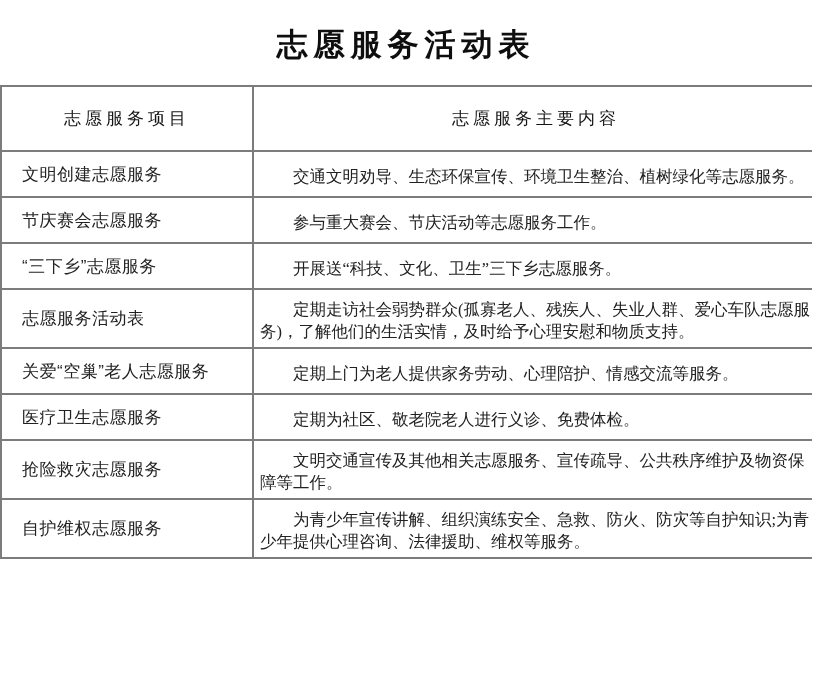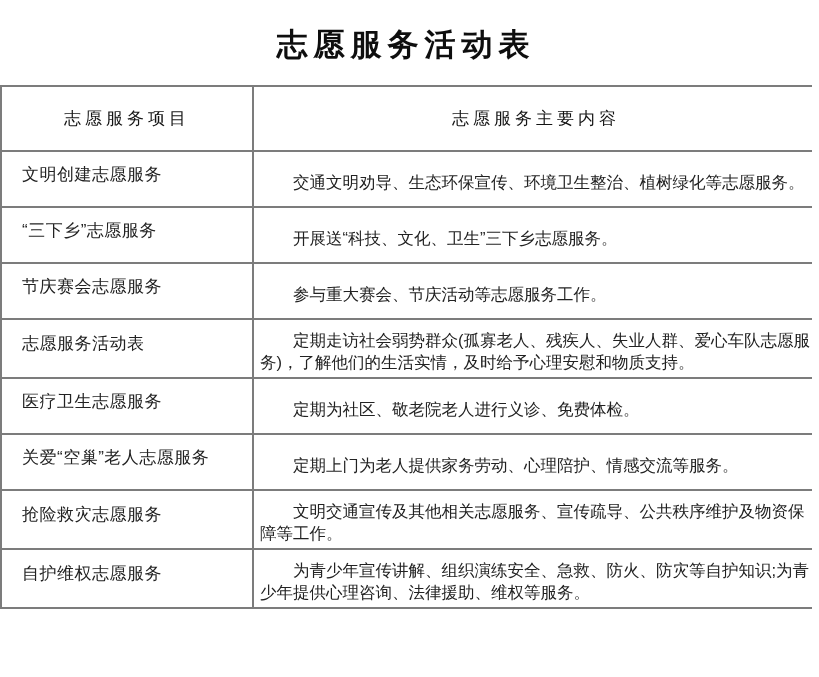--- a/index.html
+++ b/index.html
@@ -43,33 +43,34 @@
     font-size: 17px;
     font-weight: normal;
     letter-spacing: 4px;
     text-align: center;
     vertical-align: middle;
     color: #141414;
     padding: 10px;
   }
   td.project-cell {
     height: 40px;
-    padding: 2px 6px 12px 20px;
+    padding: 2px 6px 2px 20px;
     font-size: 17px;
     vertical-align: middle;
     color: #222222;
     letter-spacing: 0.5px;
   }
   td.content-cell {
     padding: 9px 6px 4px 6px;
     font-size: 16.5px;
     line-height: 22px;
     text-indent: 2em;
     vertical-align: middle;
     color: #222222;
+    font-family: Liberation Serif, serif;
   }
 </style>
 </head>
 <body>
 
 <div class="page">
 
   <h1 class="doc-title">志愿服务活动表</h1>
 
   <table class="activity-table">
@@ -78,38 +79,38 @@
         <th class="col-project">志愿服务项目</th>
         <th class="col-content">志愿服务主要内容</th>
       </tr>
     </thead>
     <tbody>
       <tr>
         <td class="project-cell">文明创建志愿服务</td>
         <td class="content-cell">交通文明劝导、生态环保宣传、环境卫生整治、植树绿化等志愿服务。</td>
       </tr>
       <tr>
+        <td class="project-cell">节庆赛会志愿服务</td>
+        <td class="content-cell">参与重大赛会、节庆活动等志愿服务工作。</td>
+      </tr>
+      <tr>
         <td class="project-cell">“三下乡”志愿服务</td>
         <td class="content-cell">开展送“科技、文化、卫生”三下乡志愿服务。</td>
-      </tr>
-      <tr>
-        <td class="project-cell">节庆赛会志愿服务</td>
-        <td class="content-cell">参与重大赛会、节庆活动等志愿服务工作。</td>
       </tr>
       <tr>
         <td class="project-cell">志愿服务活动表</td>
         <td class="content-cell">定期走访社会弱势群众(孤寡老人、残疾人、失业人群、爱心车队志愿服务)，了解他们的生活实情，及时给予心理安慰和物质支持。</td>
       </tr>
       <tr>
+        <td class="project-cell">关爱“空巢”老人志愿服务</td>
+        <td class="content-cell">定期上门为老人提供家务劳动、心理陪护、情感交流等服务。</td>
+      </tr>
+      <tr>
         <td class="project-cell">医疗卫生志愿服务</td>
         <td class="content-cell">定期为社区、敬老院老人进行义诊、免费体检。</td>
-      </tr>
-      <tr>
-        <td class="project-cell">关爱“空巢”老人志愿服务</td>
-        <td class="content-cell">定期上门为老人提供家务劳动、心理陪护、情感交流等服务。</td>
       </tr>
       <tr>
         <td class="project-cell">抢险救灾志愿服务</td>
         <td class="content-cell">文明交通宣传及其他相关志愿服务、宣传疏导、公共秩序维护及物资保障等工作。</td>
       </tr>
       <tr>
         <td class="project-cell">自护维权志愿服务</td>
         <td class="content-cell">为青少年宣传讲解、组织演练安全、急救、防火、防灾等自护知识;为青少年提供心理咨询、法律援助、维权等服务。</td>
       </tr>
     </tbody>

